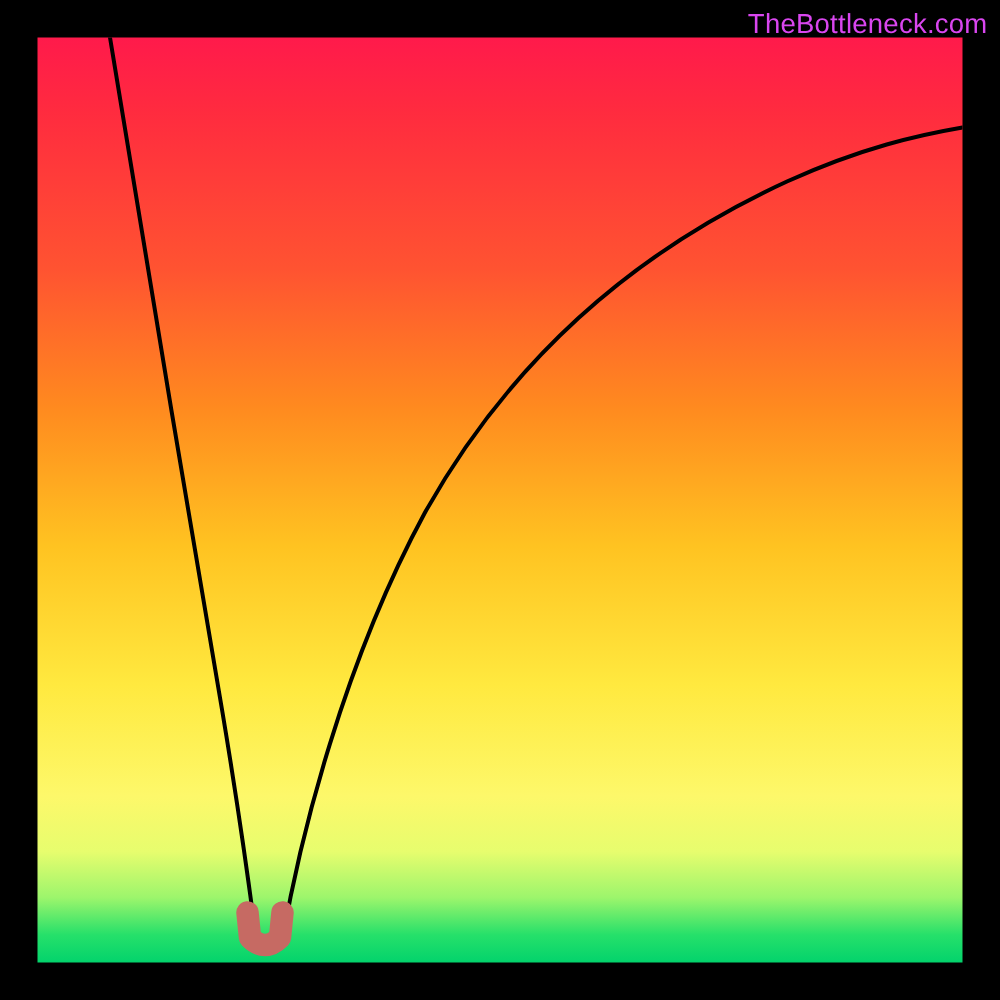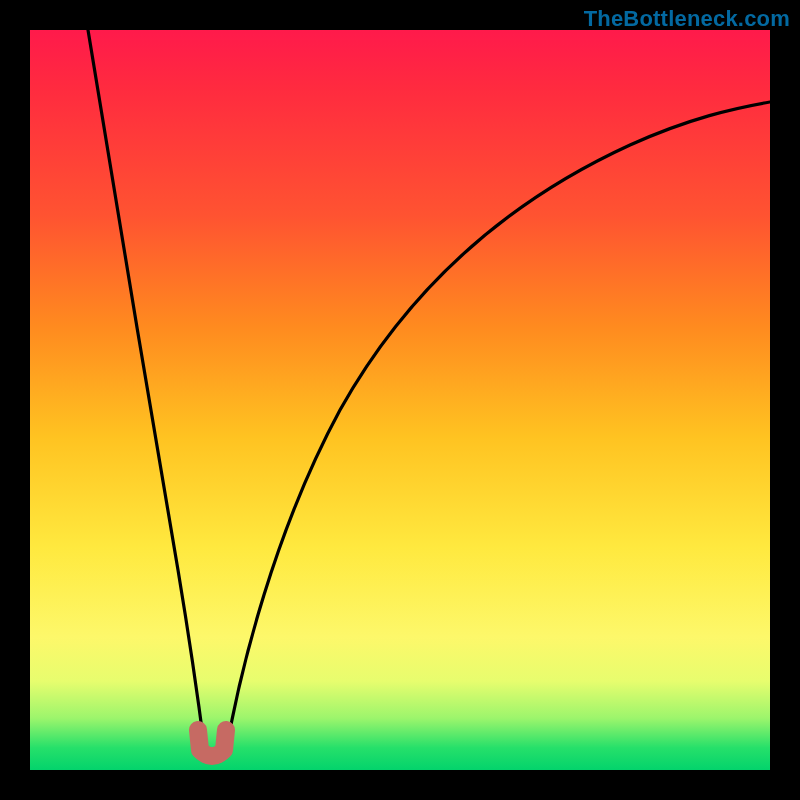--- a/index.html
+++ b/index.html
@@ -36,23 +36,23 @@
       #e7fd6e 88%,
       #9cf56c 93%,
       #26e06a 97%,
       #03d36c 100%
     );
   }
   .watermark {
     position: absolute;
     top: 6px;
     right: 10px;
-    color: #0369a1;
+    color: #d946ef;
     font-size: 22px;
-    font-weight: 700;
+    font-weight: 400;
     letter-spacing: 0.2px;
     user-select: none;
   }
   svg.curves {
     position: absolute;
     left: 0; top: 0;
     width: 740px; height: 740px;
   }
   .curve {
     fill: none;

